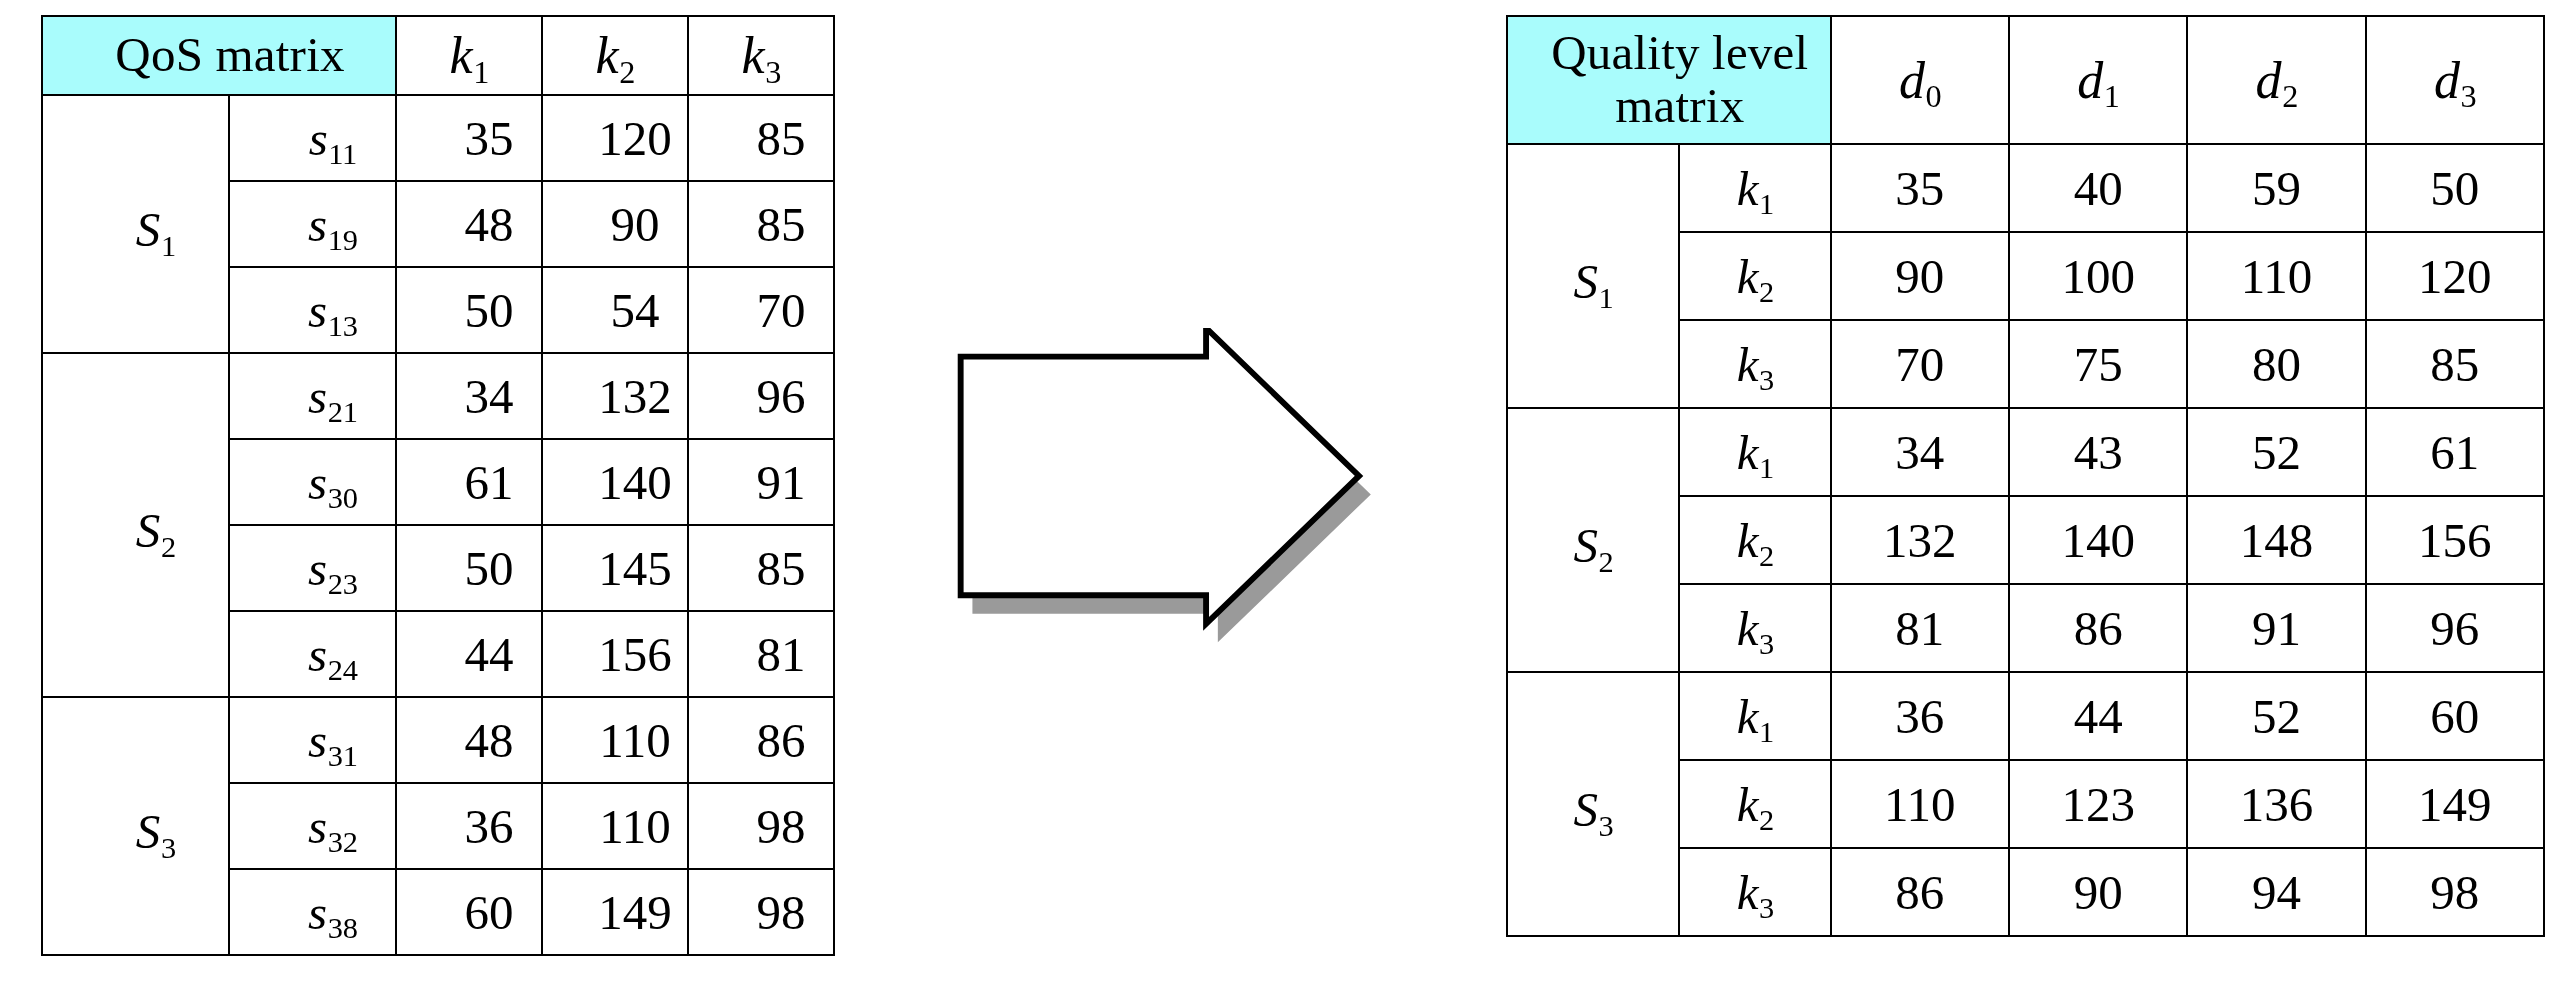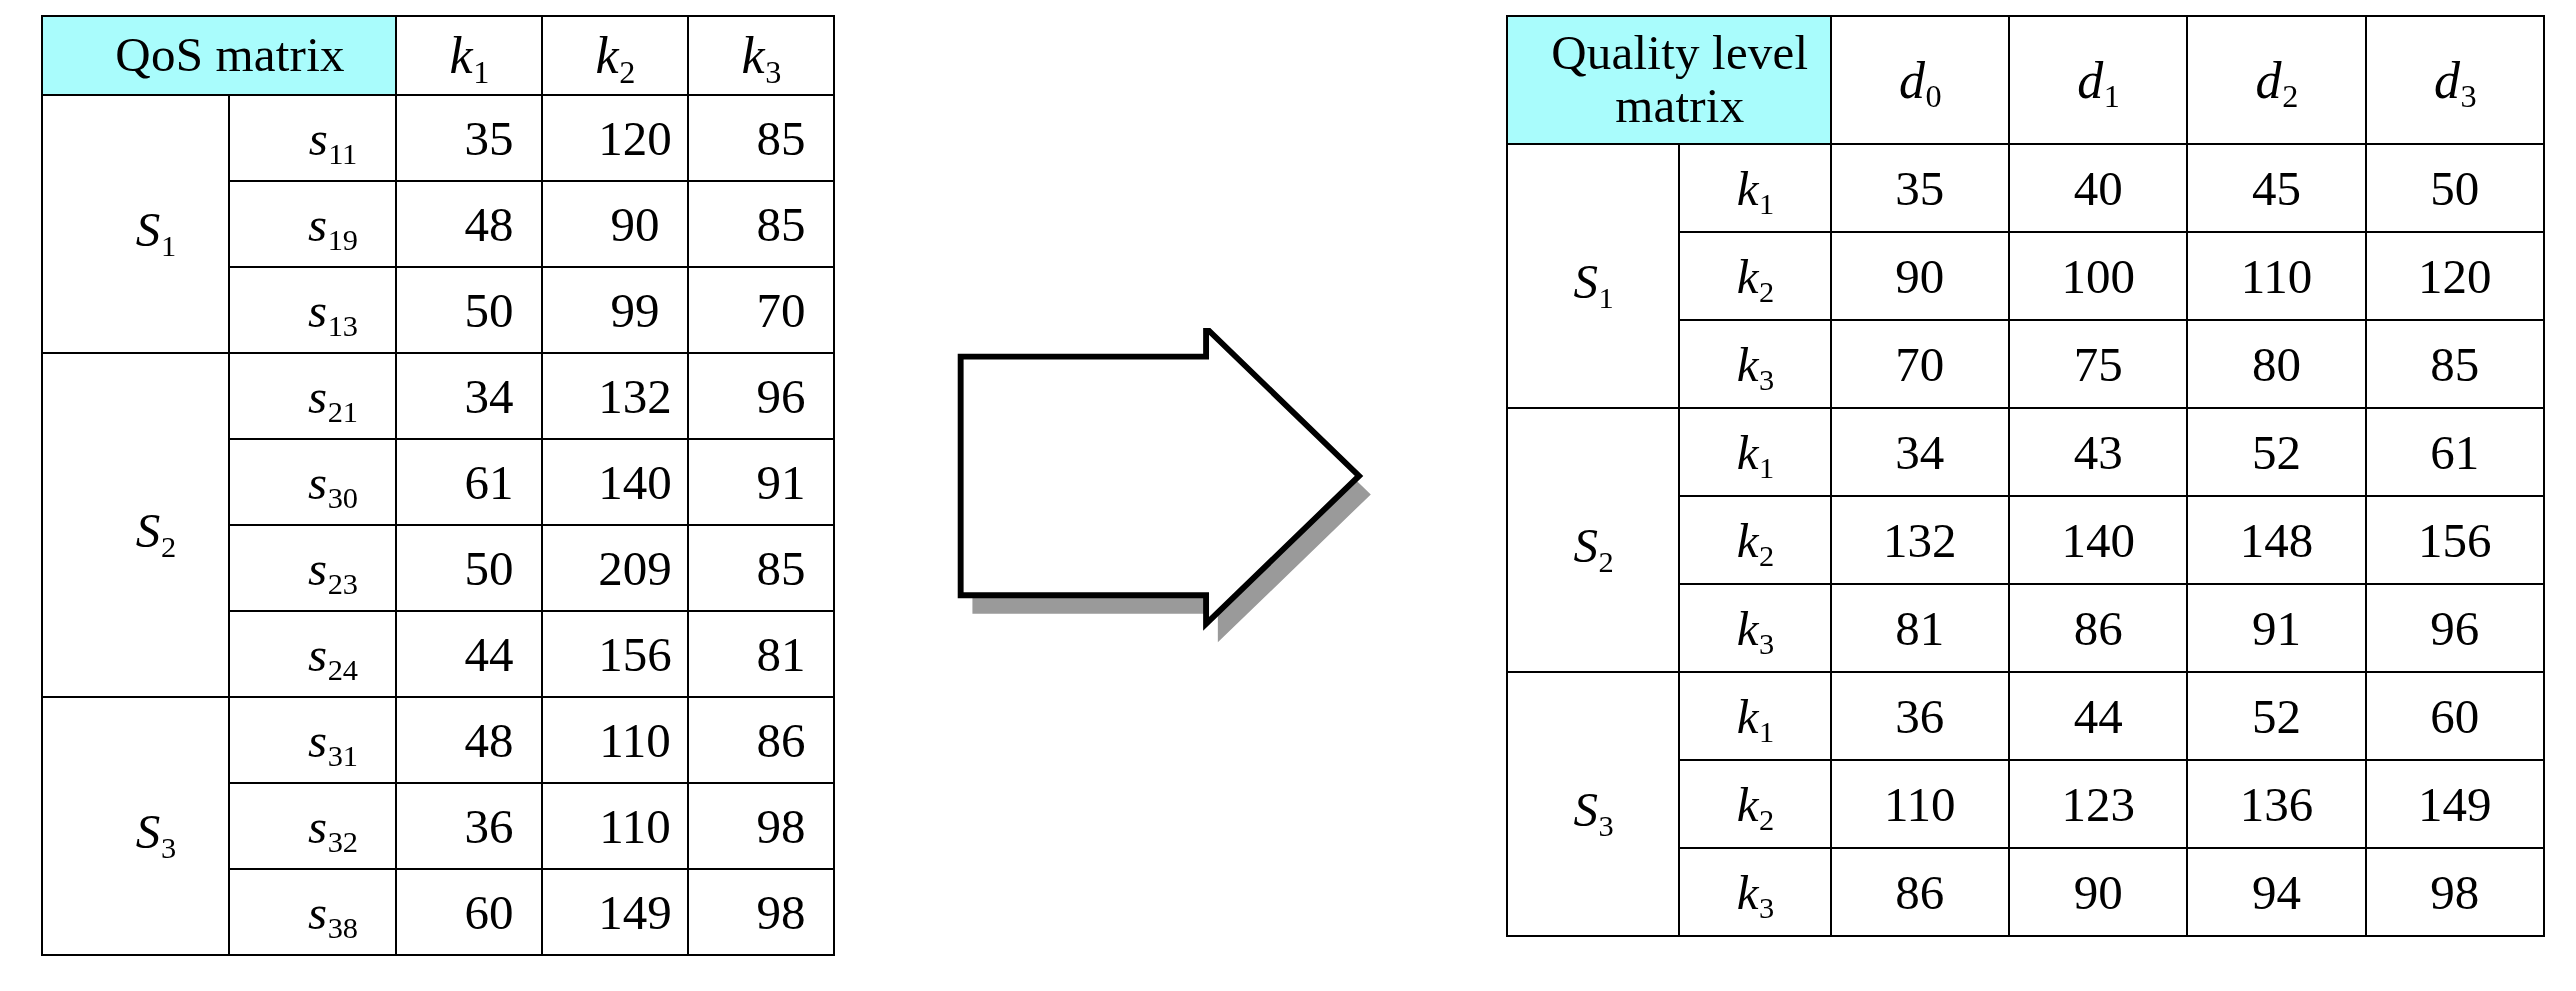--- a/index.html
+++ b/index.html
@@ -126,40 +126,40 @@
         </tr>
         <tr class="body">
           <td><span class="sym">s<sub>19</sub></span></td>
           <td class="num">48</td>
           <td class="num">90</td>
           <td class="num">85</td>
         </tr>
         <tr class="body">
           <td><span class="sym">s<sub>13</sub></span></td>
           <td class="num">50</td>
-          <td class="num">99</td>
+          <td class="num">54</td>
           <td class="num">70</td>
         </tr>
         <tr class="body">
           <td class="grp" rowspan="4"><span class="sym">S<sub>2</sub></span></td>
           <td><span class="sym">s<sub>21</sub></span></td>
           <td class="num">34</td>
           <td class="num">132</td>
           <td class="num">96</td>
         </tr>
         <tr class="body">
           <td><span class="sym">s<sub>30</sub></span></td>
           <td class="num">61</td>
           <td class="num">140</td>
           <td class="num">91</td>
         </tr>
         <tr class="body">
           <td><span class="sym">s<sub>23</sub></span></td>
           <td class="num">50</td>
-          <td class="num">209</td>
+          <td class="num">145</td>
           <td class="num">85</td>
         </tr>
         <tr class="body">
           <td><span class="sym">s<sub>24</sub></span></td>
           <td class="num">44</td>
           <td class="num">156</td>
           <td class="num">81</td>
         </tr>
         <tr class="body">
           <td class="grp" rowspan="3"><span class="sym">S<sub>3</sub></span></td>
@@ -210,21 +210,21 @@
           <td class="hdr-sym"><span class="sym">d<sub>0</sub></span></td>
           <td class="hdr-sym"><span class="sym">d<sub>1</sub></span></td>
           <td class="hdr-sym"><span class="sym">d<sub>2</sub></span></td>
           <td class="hdr-sym"><span class="sym">d<sub>3</sub></span></td>
         </tr>
         <tr class="body">
           <td class="grp" rowspan="3"><span class="sym">S<sub>1</sub></span></td>
           <td><span class="sym">k<sub>1</sub></span></td>
           <td class="num">35</td>
           <td class="num">40</td>
-          <td class="num">45</td>
+          <td class="num">59</td>
           <td class="num">50</td>
         </tr>
         <tr class="body">
           <td><span class="sym">k<sub>2</sub></span></td>
           <td class="num">90</td>
           <td class="num">100</td>
           <td class="num">110</td>
           <td class="num">120</td>
         </tr>
         <tr class="body">

